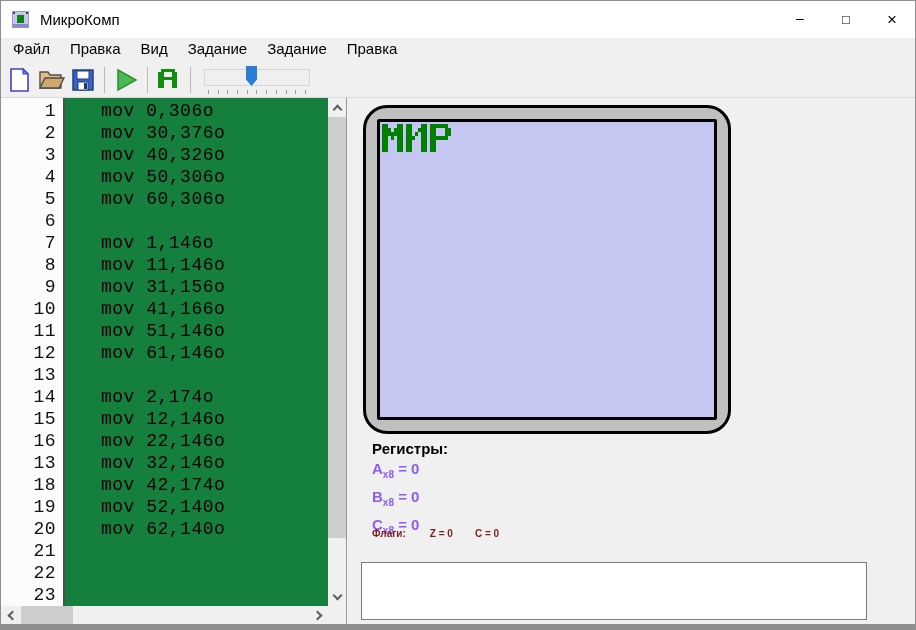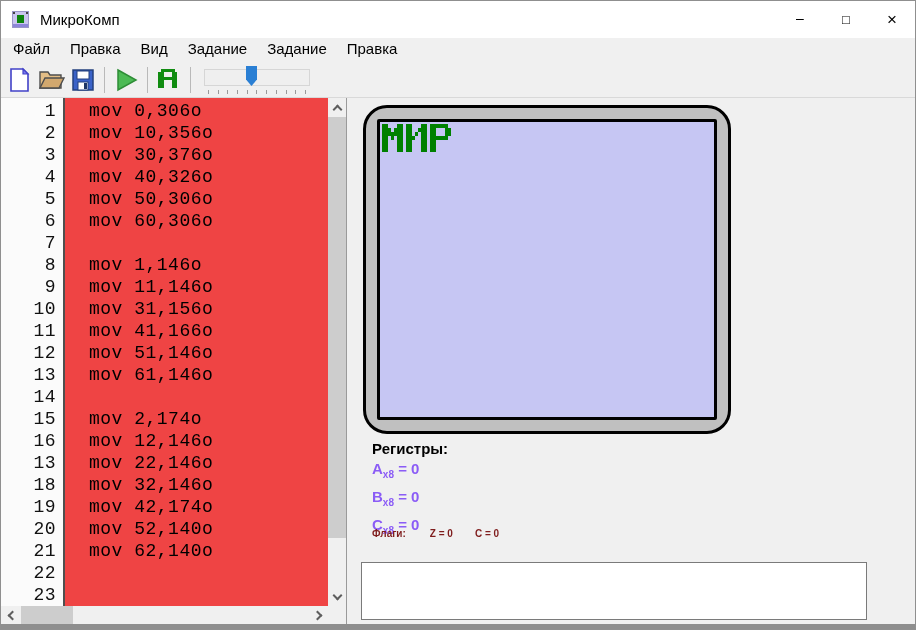--- a/index.html
+++ b/index.html
@@ -49,22 +49,22 @@
   .slider-ticks i{ width:1px; height:4px; background:#999; }
 
   
   .content{ display:flex; height:526px; }
 
   
   .editor-panel{ position:relative; width:346px; background:#ffffff; border-right:1px solid #9a9a9a; }
   .gutter{ position:absolute; left:0; top:0; bottom:18px; width:62px; background:#fbfbfb;
            padding-top:2px; overflow:hidden; }
   .gutter-sep{ position:absolute; left:62px; top:0; bottom:18px; width:2px; background:#4f4f4f; }
-  .code-area{ position:absolute; left:64px; right:18px; top:0; bottom:18px; background:#ef4444;
-              padding:2px 0 0 24px; overflow:hidden; }
+  .code-area{ position:absolute; left:64px; right:18px; top:0; bottom:18px; background:#15803d;
+              padding:2px 0 0 36px; overflow:hidden; }
   .ln{ font-family:"Liberation Mono", monospace; font-size:18px; letter-spacing:0.5px;
        line-height:22px; text-align:right; padding-right:7px; color:#111; }
   .cl{ font-family:"Liberation Mono", monospace; font-size:18px; letter-spacing:0.5px;
        line-height:22px; white-space:pre; color:#000; }
 
   
   .vsb{ position:absolute; right:0; top:0; bottom:18px; width:18px; background:#f0f0f0; }
   .vsb .thumb{ position:absolute; left:0; top:19px; width:18px; height:421px; background:#cdcdcd; }
   .hsb{ position:absolute; left:0; right:18px; bottom:0; height:18px; background:#f0f0f0; }
   .hsb .thumb{ position:absolute; top:0; left:20px; width:52px; height:18px; background:#cdcdcd; }
@@ -244,21 +244,20 @@
           <div class="ln">18</div>
           <div class="ln">19</div>
           <div class="ln">20</div>
           <div class="ln">21</div>
           <div class="ln">22</div>
           <div class="ln">23</div>
         </div>
       <div class="gutter-sep"></div>
       <div class="code-area" id="code-lines">
           <div class="cl">mov 0,306o</div>
-          <div class="cl">mov 10,356o</div>
           <div class="cl">mov 30,376o</div>
           <div class="cl">mov 40,326o</div>
           <div class="cl">mov 50,306o</div>
           <div class="cl">mov 60,306o</div>
           <div class="cl">&nbsp;</div>
           <div class="cl">mov 1,146o</div>
           <div class="cl">mov 11,146o</div>
           <div class="cl">mov 31,156o</div>
           <div class="cl">mov 41,166o</div>
           <div class="cl">mov 51,146o</div>

